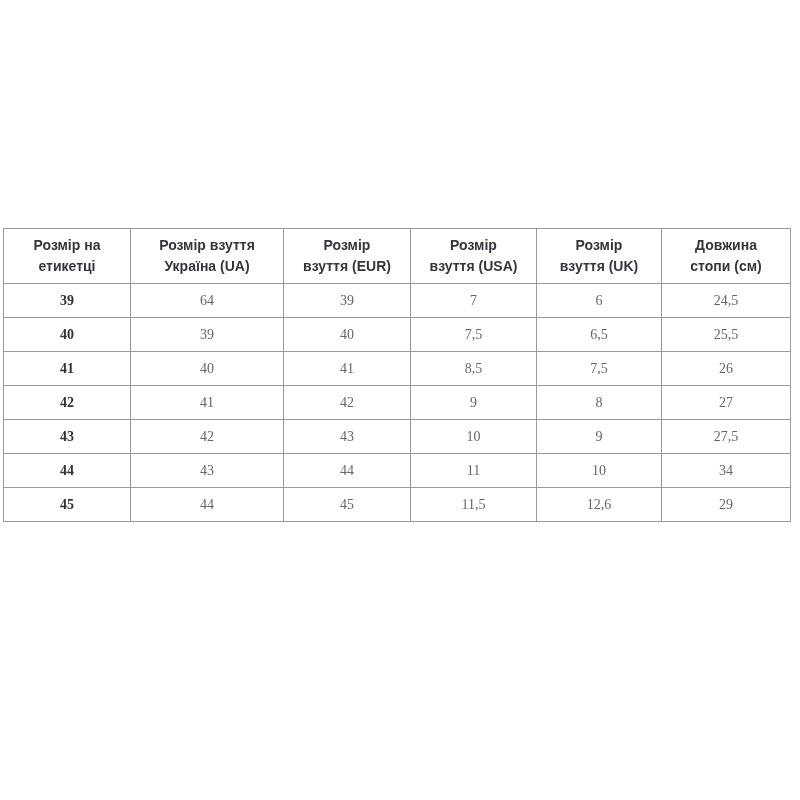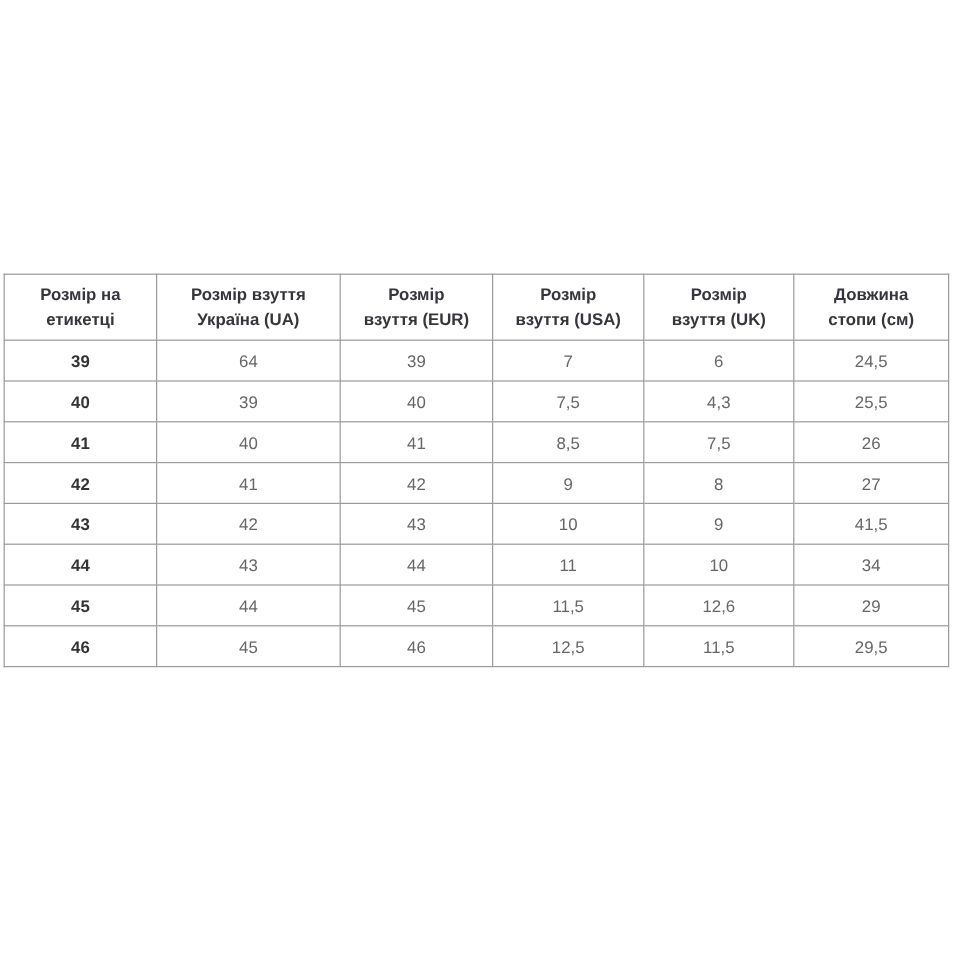--- a/index.html
+++ b/index.html
@@ -47,20 +47,21 @@
     font-weight: bold;
     color: var(--header-text);
     line-height: 21px;
     white-space: pre-line;
   }
   table.size-chart td {
     height: 34px;
     font-size: 14px;
     color: var(--body-text);
     font-weight: normal;
+    font-family: Liberation Serif, serif;
   }
   table.size-chart td.row-label {
     font-weight: bold;
     color: var(--label-text);
   }
 </style>
 </head>
 <body>
 
 <div class="page">
@@ -96,21 +97,21 @@
         <td>39</td>
         <td>7</td>
         <td>6</td>
         <td>24,5</td>
       </tr>
       <tr>
         <td class="row-label">40</td>
         <td>39</td>
         <td>40</td>
         <td>7,5</td>
-        <td>4,3</td>
+        <td>6,5</td>
         <td>25,5</td>
       </tr>
       <tr>
         <td class="row-label">41</td>
         <td>40</td>
         <td>41</td>
         <td>8,5</td>
         <td>7,5</td>
         <td>26</td>
       </tr>
@@ -121,41 +122,33 @@
         <td>9</td>
         <td>8</td>
         <td>27</td>
       </tr>
       <tr>
         <td class="row-label">43</td>
         <td>42</td>
         <td>43</td>
         <td>10</td>
         <td>9</td>
-        <td>41,5</td>
+        <td>27,5</td>
       </tr>
       <tr>
         <td class="row-label">44</td>
         <td>43</td>
         <td>44</td>
         <td>11</td>
         <td>10</td>
         <td>34</td>
       </tr>
       <tr>
         <td class="row-label">45</td>
         <td>44</td>
         <td>45</td>
         <td>11,5</td>
         <td>12,6</td>
         <td>29</td>
       </tr>
-      <tr>
-        <td class="row-label">46</td>
-        <td>45</td>
-        <td>46</td>
-        <td>12,5</td>
-        <td>11,5</td>
-        <td>29,5</td>
-      </tr>
     </tbody>
   </table>
 </div>
 
 </body></html>

